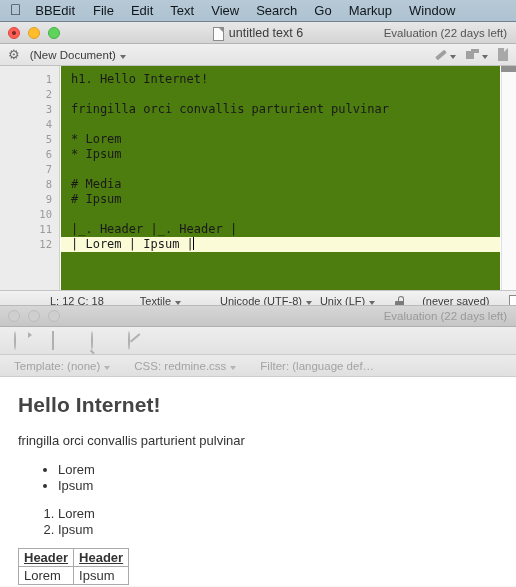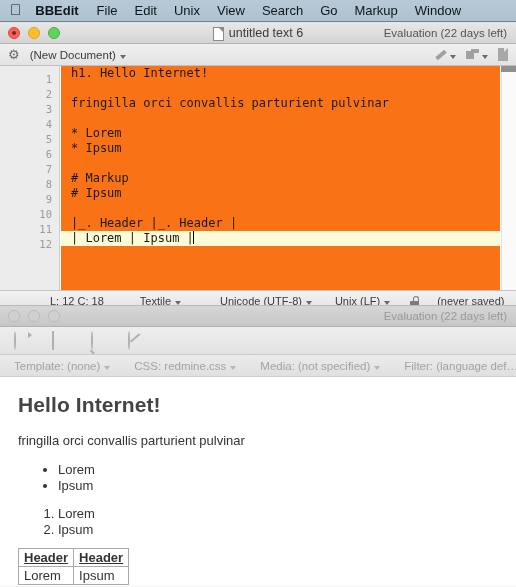--- a/index.html
+++ b/index.html
@@ -31,21 +31,21 @@
     font-size: 15px;
     line-height: 1;
     margin-right: 14px;
     position: relative;
     top: -1px;
   }
   .menubar .mi {
     margin-right: 17px;
     white-space: nowrap;
   }
-  .menubar .mi.bold { font-weight: bold; margin-right: 18px; }
+  .menubar .mi.bold { font-weight: normal; margin-right: 18px; }
 
   
   .editor-window {
     position: absolute;
     left: 0;
     top: 22px;
     width: 517px;
     height: 290px;
     background: #ececec;
     border-right: 1px solid #9a9a9a;
@@ -216,21 +216,22 @@
     line-height: 15px;
     text-align: right;
     padding-right: 7px;
     font-family: "DejaVu Sans Mono", monospace;
     font-size: 10.5px;
     color: #9a9a9a;
   }
   .code {
     position: absolute;
     left: 61px; top: 0; right: 16px; bottom: 0;
-    background: #f97316;
+    padding-top: 6px;
+    background: #4d7c0f;
   }
   .code .ln {
     height: 15px;
     line-height: 15px;
     font-family: "DejaVu Sans Mono", monospace;
     font-size: 12px;
     color: #1a1a1a;
     padding-left: 10px;
     white-space: pre;
   }
@@ -275,21 +276,21 @@
     align-items: center;
     font-size: 11px;
     color: #3a3a3a;
     box-sizing: border-box;
     padding-left: 24px;
   }
   .sb-item { display: flex; align-items: center; gap: 4px; white-space: nowrap; }
   .sb-pos { margin-left: 26px; }
   .sb-textile { margin-left: 36px; }
   .sb-enc { margin-left: 39px; }
-  .sb-eol { margin-left: 23px; }
+  .sb-eol { margin-left: 8px; }
   .sb-lock { margin-left: 20px; }
   .sb-saved { margin-left: 18px; }
   .sb-count { margin-left: 20px; }
   .lock-ic {
     width: 9px; height: 11px;
     position: relative;
     display: inline-block;
   }
   .lock-ic::before {
     content: "";
@@ -485,21 +486,21 @@
   .pv-table th { font-weight: bold; text-decoration: underline; }
 </style>
 </head>
 <body>
 
 <div class="menubar">
   <span class="apple"></span>
   <span class="mi bold">BBEdit</span>
   <span class="mi">File</span>
   <span class="mi">Edit</span>
-  <span class="mi">Unix</span>
+  <span class="mi">Text</span>
   <span class="mi">View</span>
   <span class="mi">Search</span>
   <span class="mi">Go</span>
   <span class="mi">Markup</span>
   <span class="mi">Window</span>
 </div>
 
 <div class="editor-window">
 
   <div class="titlebar">
@@ -552,21 +553,21 @@
       <div>12</div>
     </div>
     <div class="code">
       <div class="ln">h1. Hello Internet!</div>
       <div class="ln"></div>
       <div class="ln">fringilla orci convallis parturient pulvinar</div>
       <div class="ln"></div>
       <div class="ln">* Lorem</div>
       <div class="ln">* Ipsum</div>
       <div class="ln"></div>
-      <div class="ln"># Markup</div>
+      <div class="ln"># Media</div>
       <div class="ln"># Ipsum</div>
       <div class="ln"></div>
       <div class="ln">|_. Header |_. Header |</div>
       <div class="ln current"><span>| Lorem | Ipsum |</span><span class="caret"></span></div>
     </div>
     <div class="vscroll">
       <div class="thumb"></div>
     </div>
     <div class="scroll-corner"></div>
   </div>
@@ -614,24 +615,20 @@
     <span class="pv-ic"><span class="compass-ic"></span></span>
   </div>
 
   <div class="pv-options">
     <span class="pv-opt o1">
       <span>Template: (none)</span>
       <span class="caret-dn"></span>
     </span>
     <span class="pv-opt o2">
       <span>CSS: redmine.css</span>
-      <span class="caret-dn"></span>
-    </span>
-    <span class="pv-opt o3">
-      <span>Media: (not specified)</span>
       <span class="caret-dn"></span>
     </span>
     <span class="pv-opt o4">
       <span>Filter: (language def…</span>
 
     </span>
   </div>
 
   <div class="pv-body">
     <div class="pv-h1">Hello Internet!</div>

